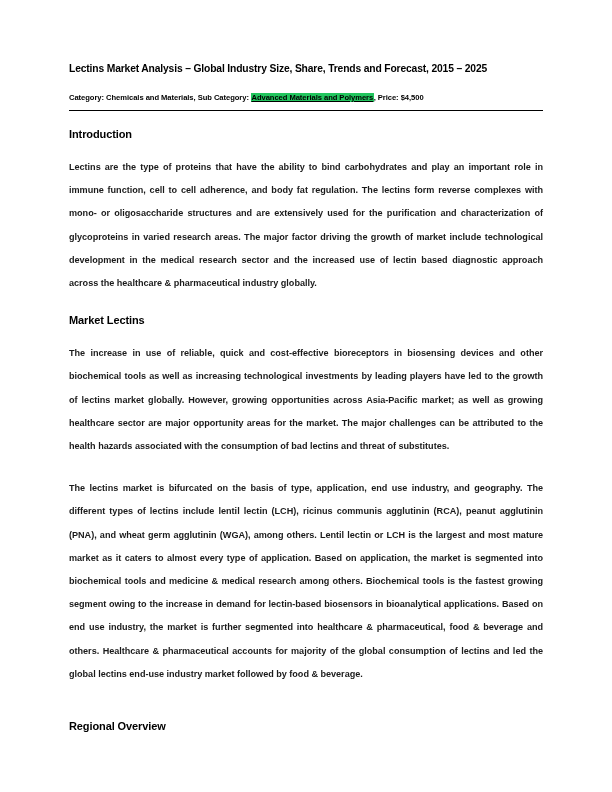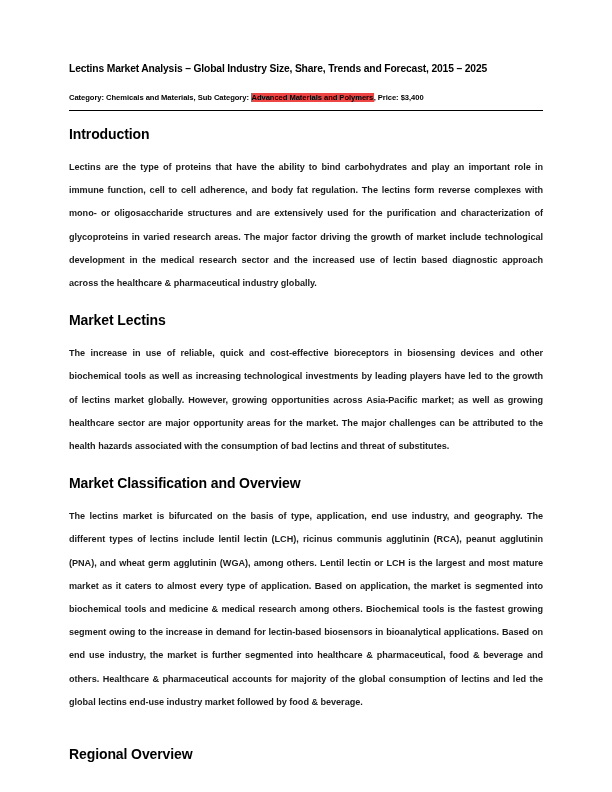--- a/index.html
+++ b/index.html
@@ -36,32 +36,33 @@
   .meta-line {
     font-size: 7.6px;
     font-weight: bold;
     letter-spacing: -0.05px;
     line-height: 11px;
     margin: 0 0 7px 0;
     color: #000000;
     white-space: nowrap;
   }
   .meta-line .hl {
-    background: #ef4444;
+    background: #22c55e;
     color: #000000;
     padding: 0 0.5px;
+    text-decoration: underline;
   }
   .rule {
     border: 0;
     border-top: 1.4px solid #000000;
     margin: 0 0 17px 0;
     width: 474px;
   }
   .section-heading {
-    font-size: 14px;
+    font-size: 11px;
     font-weight: bold;
     letter-spacing: -0.1px;
     line-height: 13px;
     margin: 0 0 15px 0;
     color: #000000;
   }
   .body-par {
     font-size: 9.1px;
     line-height: 23.2px;
     text-align: justify;
@@ -75,29 +76,28 @@
   .last-heading { margin-bottom: 0; }
 </style>
 </head>
 <body>
 
 <div class="page">
 
   <h1 class="doc-title">Lectins Market Analysis – Global Industry Size, Share, Trends and Forecast, 2015 – 2025</h1>
 
   <div class="meta-line">
-    <span>Category: Chemicals and Materials, Sub Category: </span><span class="hl">Advanced Materials and Polymers</span><span>, Price: $3,400</span>
+    <span>Category: Chemicals and Materials, Sub Category: </span><span class="hl">Advanced Materials and Polymers</span><span>, Price: $4,500</span>
   </div>
 
   <hr class="rule">
 
   <h2 class="section-heading">Introduction</h2>
   <p class="body-par">Lectins are the type of proteins that have the ability to bind carbohydrates and play an important role in immune function, cell to cell adherence, and body fat regulation. The lectins form reverse complexes with mono- or oligosaccharide structures and are extensively used for the purification and characterization of glycoproteins in varied research areas. The major factor driving the growth of market include technological development in the medical research sector and the increased use of lectin based diagnostic approach across the healthcare &amp; pharmaceutical industry globally.</p>
 
   <h2 class="section-heading">Market Lectins</h2>
   <p class="body-par">The increase in use of reliable, quick and cost-effective bioreceptors in biosensing devices and other biochemical tools as well as increasing technological investments by leading players have led to the growth of lectins market globally. However, growing opportunities across Asia-Pacific market; as well as growing healthcare sector are major opportunity areas for the market. The major challenges can be attributed to the health hazards associated with the consumption of bad lectins and threat of substitutes.</p>
 
-  <h2 class="section-heading">Market Classification and Overview</h2>
   <p class="body-par tight">The lectins market is bifurcated on the basis of type, application, end use industry, and geography. The different types of lectins include lentil lectin (LCH), ricinus communis agglutinin (RCA), peanut agglutinin (PNA), and wheat germ agglutinin (WGA), among others. Lentil lectin or LCH is the largest and most mature market as it caters to almost every type of application. Based on application, the market is segmented into biochemical tools and medicine &amp; medical research among others. Biochemical tools is the fastest growing segment owing to the increase in demand for lectin-based biosensors in bioanalytical applications. Based on end use industry, the market is further segmented into healthcare &amp; pharmaceutical, food &amp; beverage and others. Healthcare &amp; pharmaceutical accounts for majority of the global consumption of lectins and led the global lectins end-use industry market followed by food &amp; beverage.</p>
 
   <h2 class="section-heading last-heading">Regional Overview</h2>
 
 </div>
 
 </body></html>

